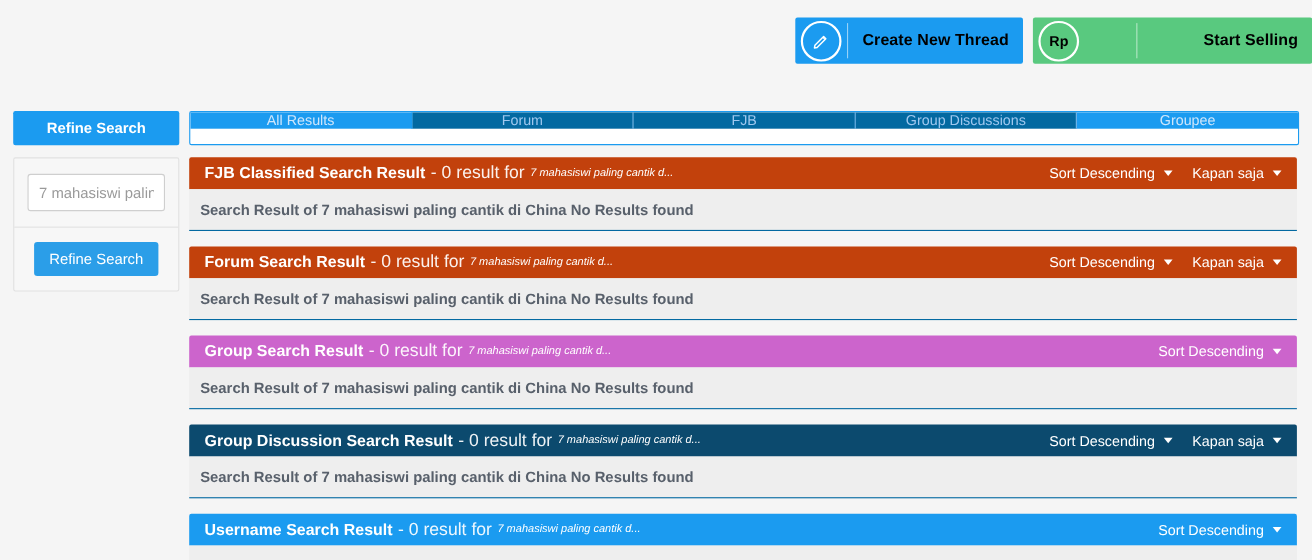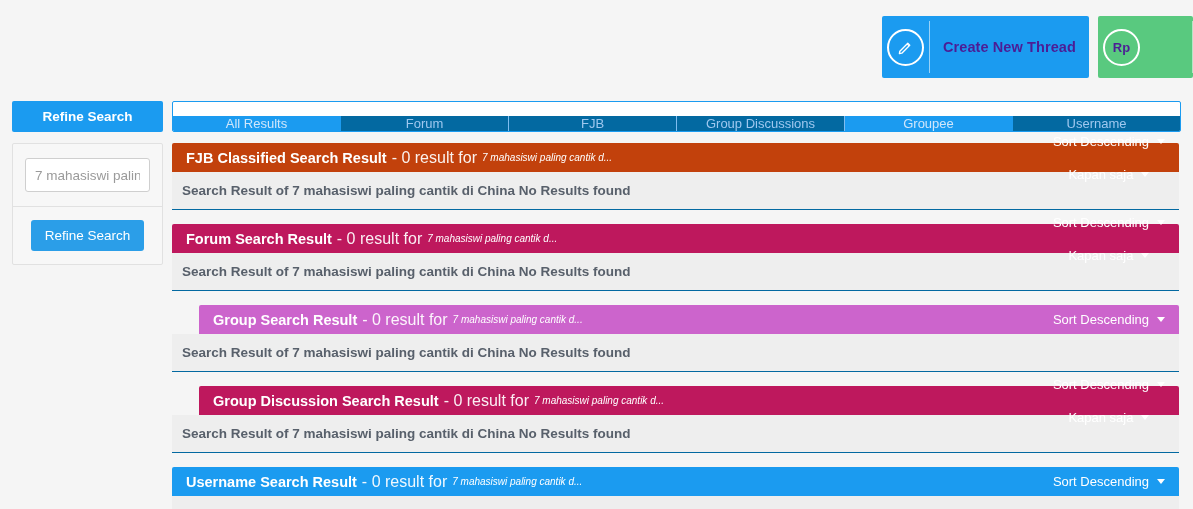--- a/index.html
+++ b/index.html
@@ -14,21 +14,21 @@
   
   .topbar {
     position: absolute; top: 0; left: 0; right: 0; height: 90px;
   }
   .action-btns {
     position: absolute; top: 16px; right: 0;
     display: flex; align-items: stretch; gap: 9px;
   }
   .action-btn {
     display: flex; align-items: stretch;
-    height: 62px; color: #4c1d95; cursor: pointer;
+    height: 42px; color: #000000; cursor: pointer;
     border-radius: 2px; overflow: hidden;
   }
   .action-btn.blue  { background: #1b9bf0; }
   .action-btn.green { background: #59c97f; gap: 47px; }
   .action-icon {
     width: 47px; display: flex; align-items: center; justify-content: center;
     flex: none;
   }
   .action-sep { width: 1px; background: rgba(255,255,255,0.55); margin: 5px 0; flex: none; }
   .action-label {
@@ -50,21 +50,21 @@
   }
   .refine-head {
     width: 151px; flex: none;
     background: #1b9bf0; color: #fff;
     display: flex; align-items: center; justify-content: center;
     font-size: 13.5px; font-weight: bold; cursor: pointer;
     border-radius: 2px;
   }
   .tabs {
     margin-left: 9px; flex: 1;
-    display: flex; align-items: flex-end;
+    display: flex; align-items: flex-start;
     border: 1px solid #1b9bf0; border-radius: 2px; overflow: hidden;
     background: #fff;
   }
   .tab {
     flex: 1; display: flex; align-items: center; justify-content: center;
     font-size: 13px; cursor: pointer;
     border-right: 1px solid #7fbdf0;
     color: #9fc8ef; background: #0369a1;
   }
   .tab:last-child { border-right: none; }
@@ -98,26 +98,26 @@
     position: absolute; top: 143px; left: 172px; width: 1007px;
   }
   .section { margin-bottom: 14px; }
   .sec-head {
     height: 29px; display: flex; align-items: center;
     padding: 0 14px; color: #fff; box-sizing: border-box;
     border-radius: 2px 2px 0 0;
   }
   .sec-head.green   { background: #5cc882; }
   .sec-head.blue    { background: #1b9bf0; }
-  .sec-head.magenta { background: #c濃; margin-left: 27px; }
+  .sec-head.magenta { background: #c濃; }
   .sec-head.magenta { background: #cc64cc; }
   .sec-title { font-size: 14.5px; font-weight: bold; }
   .sec-sub   { font-size: 16px; margin-left: 5px; color: rgba(255,255,255,0.93); }
   .sec-q     { font-style: italic; font-size: 10px; margin-left: 5px; color: #fff; }
-  .sec-tools { margin-left: auto; display: flex; align-items: center; gap: 18px; flex-direction: column; }
+  .sec-tools { margin-left: auto; display: flex; align-items: center; gap: 18px; }
   .sec-tool {
     display: flex; align-items: center; gap: 8px;
     font-size: 13px; color: #fff; cursor: pointer;
   }
   .caret {
     width: 0; height: 0; border-left: 4px solid transparent;
     border-right: 4px solid transparent; border-top: 5px solid #fff;
   }
   .sec-body {
     background: #eeeeee; border-bottom: 1px solid #0369a1;
@@ -144,34 +144,34 @@
         </div>
         <div class="action-sep"></div>
         <div class="action-label">Create New Thread</div>
       </div>
 
       <div class="action-btn green">
         <div class="action-icon">
           <span class="circle-icon">Rp</span>
         </div>
         <div class="action-sep"></div>
+        <div class="action-label">Start Selling</div>
       </div>
 
     </div>
   </div>
 
   <div class="row-head">
     <div class="refine-head">Refine Search</div>
     <div class="tabs">
         <div class="tab active">All Results</div>
         <div class="tab">Forum</div>
         <div class="tab">FJB</div>
         <div class="tab">Group Discussions</div>
         <div class="tab active">Groupee</div>
-        <div class="tab">Username</div>
       </div>
   </div>
 
   <div class="sidebar">
     <div class="sb-field">
       <input class="sb-input" type="text" value="7 mahasiswi paling" placeholder="7 mahasiswi paling" style="">
     </div>
     <div class="sb-action">
       <button class="sb-btn">Refine Search</button>
     </div>
@@ -190,21 +190,21 @@
             </div>
             <div class="sec-tool">
               <span>Kapan saja</span>
               <span class="caret"></span>
             </div>
           </div>
         </div>
         <div class="sec-body">Search Result of 7 mahasiswi paling cantik di China No Results found</div>
       </div>
       <div class="section">
-        <div class="sec-head blue" style="background: #be185d;">
+        <div class="sec-head blue" style="background: #c2410c;">
           <span class="sec-title">Forum Search Result</span>
           <span class="sec-sub">- 0 result for</span>
           <span class="sec-q">7 mahasiswi paling cantik d...</span>
           <div class="sec-tools">
             <div class="sec-tool">
               <span>Sort Descending</span>
               <span class="caret"></span>
             </div>
             <div class="sec-tool">
               <span>Kapan saja</span>
@@ -222,21 +222,21 @@
           <div class="sec-tools">
             <div class="sec-tool">
               <span>Sort Descending</span>
               <span class="caret"></span>
             </div>
           </div>
         </div>
         <div class="sec-body">Search Result of 7 mahasiswi paling cantik di China No Results found</div>
       </div>
       <div class="section">
-        <div class="sec-head magenta" style="background: #be185d;">
+        <div class="sec-head magenta" style="background: #0c4a6e;">
           <span class="sec-title">Group Discussion Search Result</span>
           <span class="sec-sub">- 0 result for</span>
           <span class="sec-q">7 mahasiswi paling cantik d...</span>
           <div class="sec-tools">
             <div class="sec-tool">
               <span>Sort Descending</span>
               <span class="caret"></span>
             </div>
             <div class="sec-tool">
               <span>Kapan saja</span>

